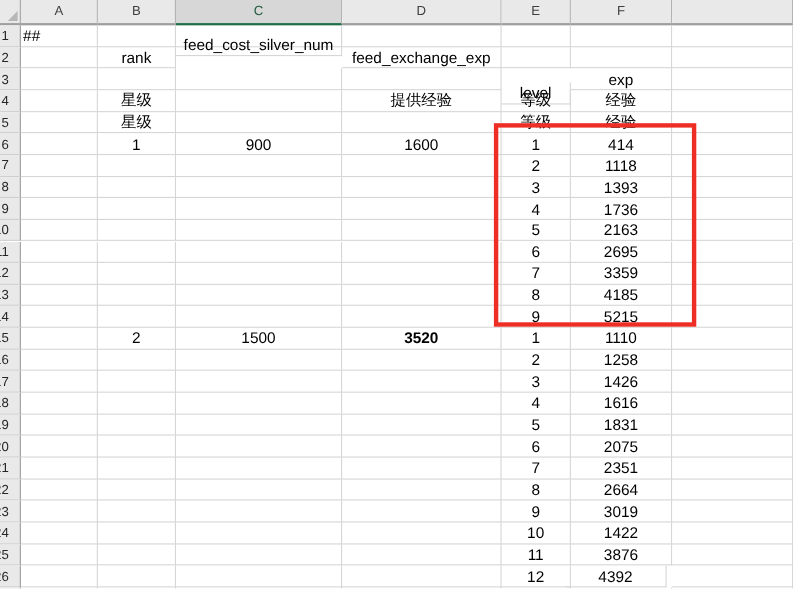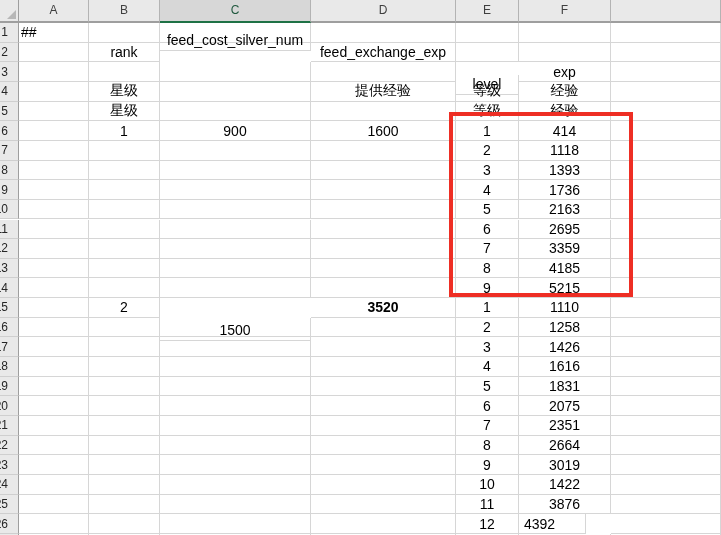--- a/index.html
+++ b/index.html
@@ -281,21 +281,21 @@
       <div class="cell" style="left: 611px; top: 258.8px; width: 110px; height: 19.65px;"></div>
       <div class="cell" style="left: 19px; top: 278.45px; width: 70px; height: 19.65px;"></div>
       <div class="cell" style="left: 89px; top: 278.45px; width: 71px; height: 19.65px;"></div>
       <div class="cell" style="left: 160px; top: 278.45px; width: 151px; height: 19.65px;"></div>
       <div class="cell" style="left: 311px; top: 278.45px; width: 145px; height: 19.65px;"></div>
       <div class="cell" style="left: 456px; top: 278.45px; width: 63px; height: 19.65px;">9</div>
       <div class="cell" style="left: 519px; top: 278.45px; width: 92px; height: 19.65px;">5215</div>
       <div class="cell" style="left: 611px; top: 278.45px; width: 110px; height: 19.65px;"></div>
       <div class="cell" style="left: 19px; top: 298.1px; width: 70px; height: 19.65px;"></div>
       <div class="cell" style="left: 89px; top: 298.1px; width: 71px; height: 19.65px;">2</div>
-      <div class="cell" style="left: 160px; top: 298.1px; width: 151px; height: 19.65px; margin-top: 23px;">1500</div>
+      <div class="cell" style="left: 160px; top: 298.1px; width: 151px; height: 19.65px;">1500</div>
       <div class="cell" style="left: 311px; top: 298.1px; width: 145px; height: 19.65px; font-weight: bold;">3520</div>
       <div class="cell" style="left: 456px; top: 298.1px; width: 63px; height: 19.65px;">1</div>
       <div class="cell" style="left: 519px; top: 298.1px; width: 92px; height: 19.65px;">1110</div>
       <div class="cell" style="left: 611px; top: 298.1px; width: 110px; height: 19.65px;"></div>
       <div class="cell" style="left: 19px; top: 317.75px; width: 70px; height: 19.65px;"></div>
       <div class="cell" style="left: 89px; top: 317.75px; width: 71px; height: 19.65px;"></div>
       <div class="cell" style="left: 160px; top: 317.75px; width: 151px; height: 19.65px;"></div>
       <div class="cell" style="left: 311px; top: 317.75px; width: 145px; height: 19.65px;"></div>
       <div class="cell" style="left: 456px; top: 317.75px; width: 63px; height: 19.65px;">2</div>
       <div class="cell" style="left: 519px; top: 317.75px; width: 92px; height: 19.65px;">1258</div>
@@ -361,21 +361,21 @@
       <div class="cell" style="left: 160px; top: 494.6px; width: 151px; height: 19.65px;"></div>
       <div class="cell" style="left: 311px; top: 494.6px; width: 145px; height: 19.65px;"></div>
       <div class="cell" style="left: 456px; top: 494.6px; width: 63px; height: 19.65px;">11</div>
       <div class="cell" style="left: 519px; top: 494.6px; width: 92px; height: 19.65px;">3876</div>
       <div class="cell" style="left: 611px; top: 494.6px; width: 110px; height: 19.65px;"></div>
       <div class="cell" style="left: 19px; top: 514.25px; width: 70px; height: 19.65px;"></div>
       <div class="cell" style="left: 89px; top: 514.25px; width: 71px; height: 19.65px;"></div>
       <div class="cell" style="left: 160px; top: 514.25px; width: 151px; height: 19.65px;"></div>
       <div class="cell" style="left: 311px; top: 514.25px; width: 145px; height: 19.65px;"></div>
       <div class="cell" style="left: 456px; top: 514.25px; width: 63px; height: 19.65px;">12</div>
-      <div class="cell" style="left: 494px; top: 514.25px; width: 92px; height: 19.65px;">4392</div>
+      <div class="cell" style="left: 514px; top: 514.25px; width: 92px; height: 19.65px;">4392</div>
       <div class="cell" style="left: 611px; top: 514.25px; width: 110px; height: 19.65px;"></div>
       <div class="cell" style="left: 19px; top: 533.9px; width: 70px; height: 19.65px;"></div>
       <div class="cell" style="left: 89px; top: 533.9px; width: 71px; height: 19.65px;"></div>
       <div class="cell" style="left: 160px; top: 533.9px; width: 151px; height: 19.65px;"></div>
       <div class="cell" style="left: 311px; top: 533.9px; width: 145px; height: 19.65px;"></div>
       <div class="cell" style="left: 456px; top: 533.9px; width: 63px; height: 19.65px;">13</div>
       <div class="cell" style="left: 519px; top: 533.9px; width: 92px; height: 19.65px;">4977</div>
       <div class="cell" style="left: 611px; top: 533.9px; width: 110px; height: 19.65px;"></div>
     </div>
   <div id="redbox" style="left: 449px; top: 112px; width: 184px; height: 185px;"></div>

